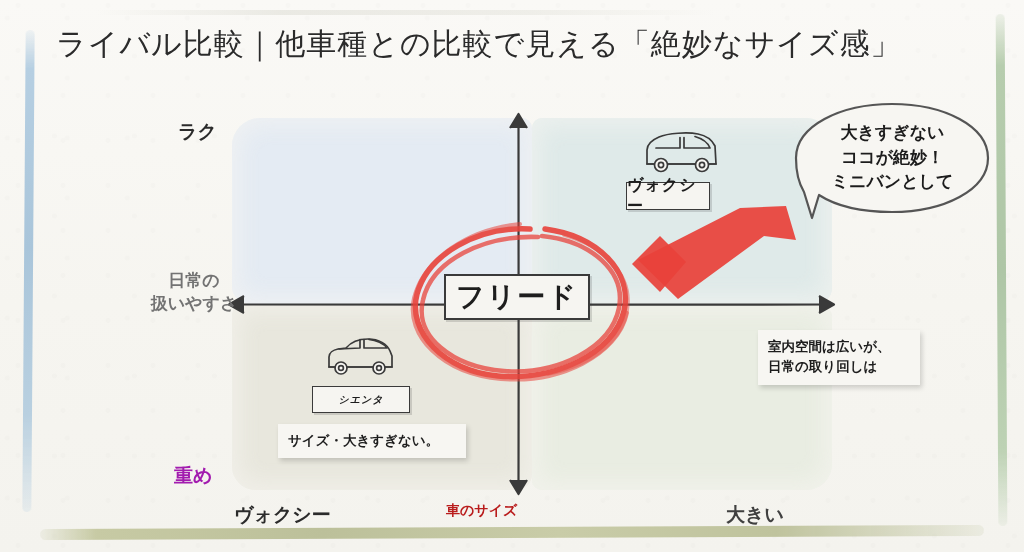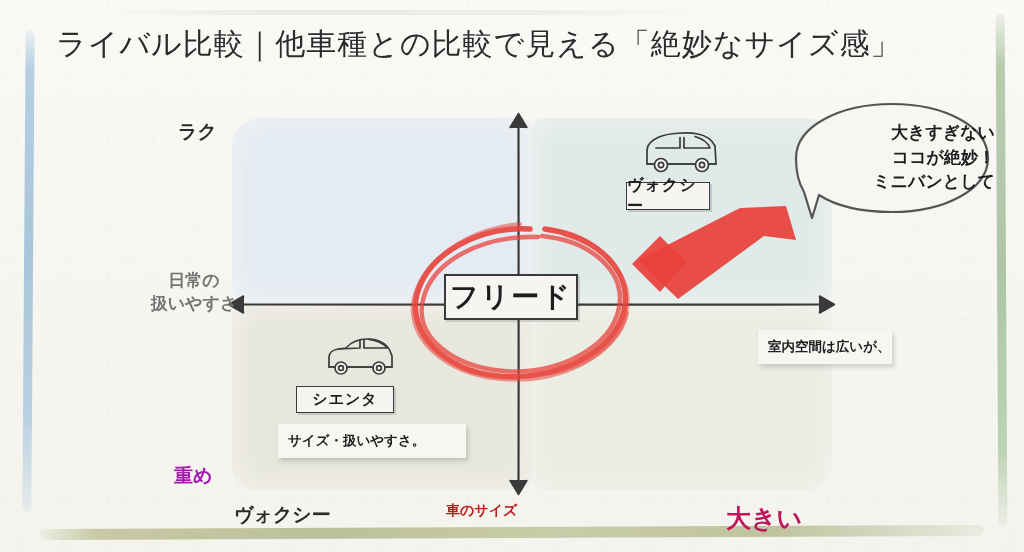--- a/index.html
+++ b/index.html
@@ -101,46 +101,46 @@
   .lbl-compact{
     position:absolute; left:234px; top:502px;
     font-size:19px; font-weight:bold; color:#2b2b2b;
   }
   .lbl-xaxis{
     position:absolute; left:446px; top:502px;
     font-size:14px; font-weight:bold; color:#b91c1c;
   }
   .lbl-big{
     position:absolute; left:726px; top:502px;
-    font-size:25px; font-weight:bold; color:#be185d;
+    font-size:19px; font-weight:bold; color:#404040;
   }
 
   
   .nodebox{
     position:absolute;
     background:#f6f5f1;
     border:1.6px solid #3a3a3a;
     color:#1d1d1d;
     font-weight:bold;
     display:flex; align-items:center; justify-content:center;
     box-shadow:2px 2px 0 rgba(60,60,60,.18);
   }
   .node-freed{
-    left:444px; top:274px; width:134px; height:46px;
+    left:444px; top:274px; width:146px; height:46px;
     font-size:28px; letter-spacing:2px;
     border-width:2px;
     z-index:6;
   }
   .node-voxy{
     left:626px; top:182px; width:84px; height:28px;
     font-size:16px; letter-spacing:1px;
   }
   .node-sienta{
-    left:296px; top:386px; width:98px; height:27px;
-    font-size:15px; letter-spacing:1px;
+    left:312px; top:386px; width:98px; height:27px;
+    font-size:10px; letter-spacing:1px;font-style:italic;
   }
 
   
   .car-voxy{ position:absolute; left:640px; top:128px; width:82px; height:50px; }
   .car-sienta{ position:absolute; left:324px; top:334px; width:74px; height:46px; }
 
   
   .scribble{
     position:absolute; left:398px; top:216px; width:250px; height:172px;
     z-index:5; pointer-events:none;
@@ -152,37 +152,37 @@
     z-index:4; pointer-events:none;
   }
 
   
   .bubble{
     position:absolute; left:790px; top:100px; width:205px; height:130px;
     z-index:7;
   }
   .bubble-text{
     position:absolute; left:0; top:0; width:205px; height:116px;
-    display:flex; flex-direction:column; align-items:flex-end; justify-content:center;
+    display:flex; flex-direction:column; align-items:center; justify-content:center;
     font-size:17px; font-weight:bold; color:#1c1c1c; line-height:1.45;
     text-align:center;
   }
 
   
   .note{
     position:absolute;
     background:#f7f6f2;
     color:#1d1d1d;
     font-size:13.5px; font-weight:bold; line-height:1.5;
     padding:7px 9px 7px 10px;
     box-shadow:2px 3px 5px rgba(0,0,0,.17);
     z-index:6;
   }
   .note-sienta{ left:278px; top:424px; width:188px; }
-  .note-voxy{   left:758px; top:330px; width:134px; }
+  .note-voxy{   left:758px; top:330px; width:162px; }
   .note-line{ display:block; white-space:nowrap; }
 </style>
 </head>
 <body>
 
 <div class="paper"></div>
 
 <div class="brush-top"></div>
 <div class="brush-left"></div>
 <div class="brush-right"></div>
@@ -270,18 +270,19 @@
     <span>ココが絶妙！</span>
     <span>ミニバンとして</span>
   </div>
 </div>
 
 <div class="nodebox node-voxy">ヴォクシー</div>
 <div class="nodebox node-sienta">シエンタ</div>
 <div class="nodebox node-freed">フリード</div>
 
 <div class="note note-sienta">
-  <span class="note-line">サイズ・扱いやすさ。</span>
+  <span class="note-line">サイズ・大きすぎない。</span>
 </div>
 
 <div class="note note-voxy">
   <span class="note-line">室内空間は広いが、</span>
+  <span class="note-line">日常の取り回しは</span>
 </div>
 
 </body></html>

